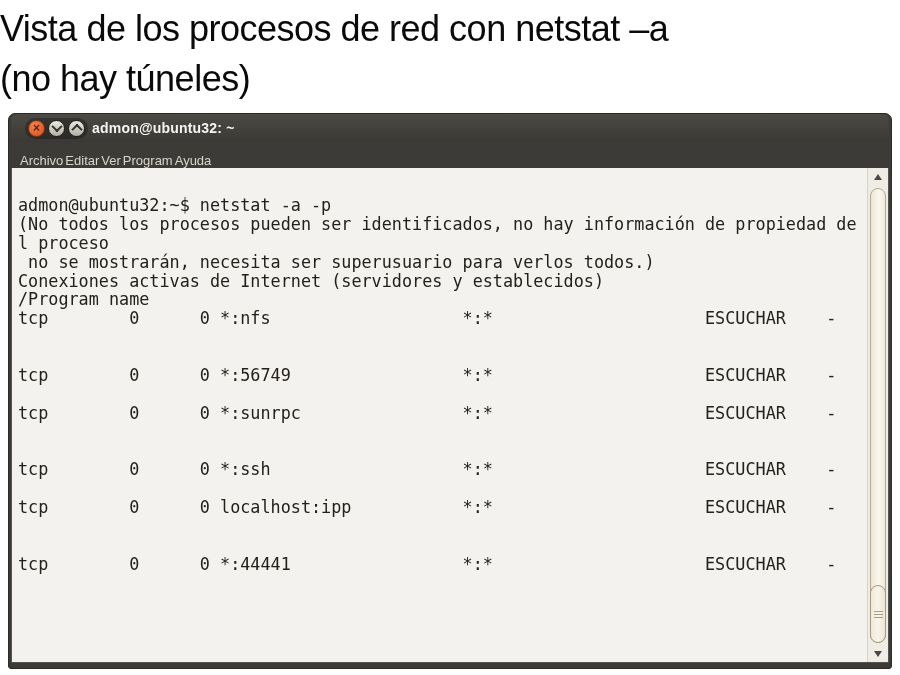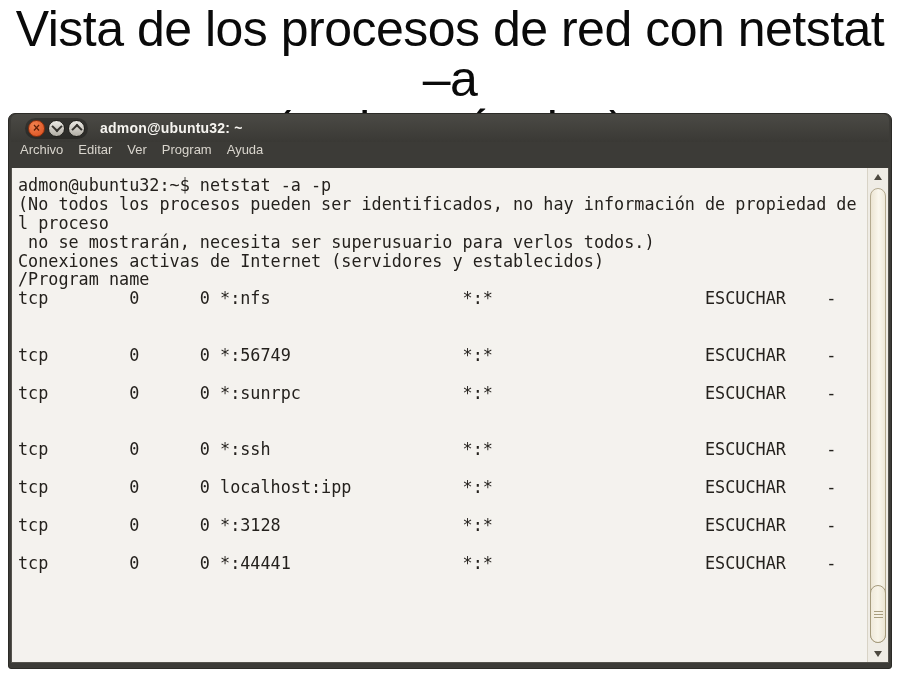--- a/index.html
+++ b/index.html
@@ -1,51 +1,51 @@
 <!DOCTYPE html>
 <html><head>
 <meta charset="utf-8">
 <style>
   html,body{margin:0;padding:0;background:#ffffff;}
   .stage{position:relative;width:900px;height:675px;background:#ffffff;overflow:hidden;
          font-family:"Liberation Sans",sans-serif;}
 
   
-  .slide-title{position:absolute;top:4px;left:0;width:100%;text-align:center;
-               color:#0a0a0a;font-size:50px;line-height:50px;letter-spacing:-0.5px;}
+  .slide-title{position:absolute;top:4px;left:0;width:100%;
+               color:#0a0a0a;font-size:36px;line-height:50px;letter-spacing:-0.5px;}
 
   
   .window{position:absolute;left:8px;top:113px;width:884px;height:556px;
           background:#3c3b37;border:1px solid #2c2b27;border-radius:7px 7px 3px 3px;
           box-sizing:border-box;padding:0 2px 5px 2px;}
 
   .titlebar{height:28px;display:flex;align-items:center;
             background:linear-gradient(#4b4a45,#3a3935);border-radius:6px 6px 0 0;}
   .btn-group{display:flex;gap:3px;align-items:center;margin-left:14px;
              background:rgba(0,0,0,0.28);border-radius:12px;padding:2px 3px;}
   .wbtn{width:17px;height:17px;border-radius:50%;display:flex;align-items:center;
         justify-content:center;box-sizing:border-box;cursor:default;}
   .wbtn.close{background:radial-gradient(circle at 35% 30%,#f3824f,#d94d1d);
               border:1px solid #8c2f0c;color:#5f1f07;font-size:12px;font-weight:bold;
               line-height:1;}
   .wbtn.gray{background:linear-gradient(#eceae5,#b2aea5);border:1px solid #22211d;}
   .chev{width:6px;height:6px;border-left:2px solid #34322d;border-bottom:2px solid #34322d;
         display:block;}
   .chev.down{transform:rotate(-45deg) translate(1px,-1px);}
   .chev.up{transform:rotate(135deg) translate(1px,-1px);}
-  .win-title{color:#f6f4f0;font-size:14px;font-weight:bold;margin-left:12px;
+  .win-title{color:#f6f4f0;font-size:14px;font-weight:bold;margin-left:4px;
              letter-spacing:0.2px;}
 
-  .menubar{height:26px;display:flex;align-items:flex-start;gap:15px;padding-left:9px;
+  .menubar{height:26px;display:flex;align-items:flex-end;gap:2px;padding-left:9px;
            background:#3c3b37;}
   .menu-item{color:#d9d5cd;font-size:13px;cursor:default;}
 
   .term-body{display:flex;height:495px;background:#f4f2ee;border:1px solid #55534d;
              border-top:none;box-sizing:border-box;}
-  .term-content{flex:1;overflow:hidden;padding:8px 0 0 6px;
+  .term-content{flex:1;overflow:hidden;padding:28px 0 0 6px;
                 font-family:"DejaVu Sans Mono","Liberation Mono",monospace;
                 font-size:16.8px;color:#24211d;}
   .tline{height:18.9px;line-height:18.9px;white-space:pre;}
 
   
   .scrollbar{position:relative;width:21px;background:#efece5;
              border-left:1px solid #d8d3c6;box-sizing:border-box;}
   .sb-arrow{position:absolute;left:50%;transform:translateX(-50%);width:0;height:0;
             border-left:4px solid transparent;border-right:4px solid transparent;}
   .sb-arrow.up{top:6px;border-bottom:6px solid #4c483f;}
@@ -108,21 +108,20 @@
         <div class="tline"></div>
         <div class="tline">tcp        0      0 *:56749                 *:*                     ESCUCHAR    -</div>
         <div class="tline"></div>
         <div class="tline">tcp        0      0 *:sunrpc                *:*                     ESCUCHAR    -</div>
         <div class="tline"></div>
         <div class="tline"></div>
         <div class="tline">tcp        0      0 *:ssh                   *:*                     ESCUCHAR    -</div>
         <div class="tline"></div>
         <div class="tline">tcp        0      0 localhost:ipp           *:*                     ESCUCHAR    -</div>
         <div class="tline"></div>
-        <div class="tline">tcp        0      0 *:3128                  *:*                     ESCUCHAR    -</div>
         <div class="tline"></div>
         <div class="tline">tcp        0      0 *:44441                 *:*                     ESCUCHAR    -</div>
       </div>
 
       <div class="scrollbar">
         <div class="sb-arrow up"></div>
         <div class="sb-track">
           <div class="sb-thumb">
             <div class="grip"></div>
             <div class="grip"></div>

